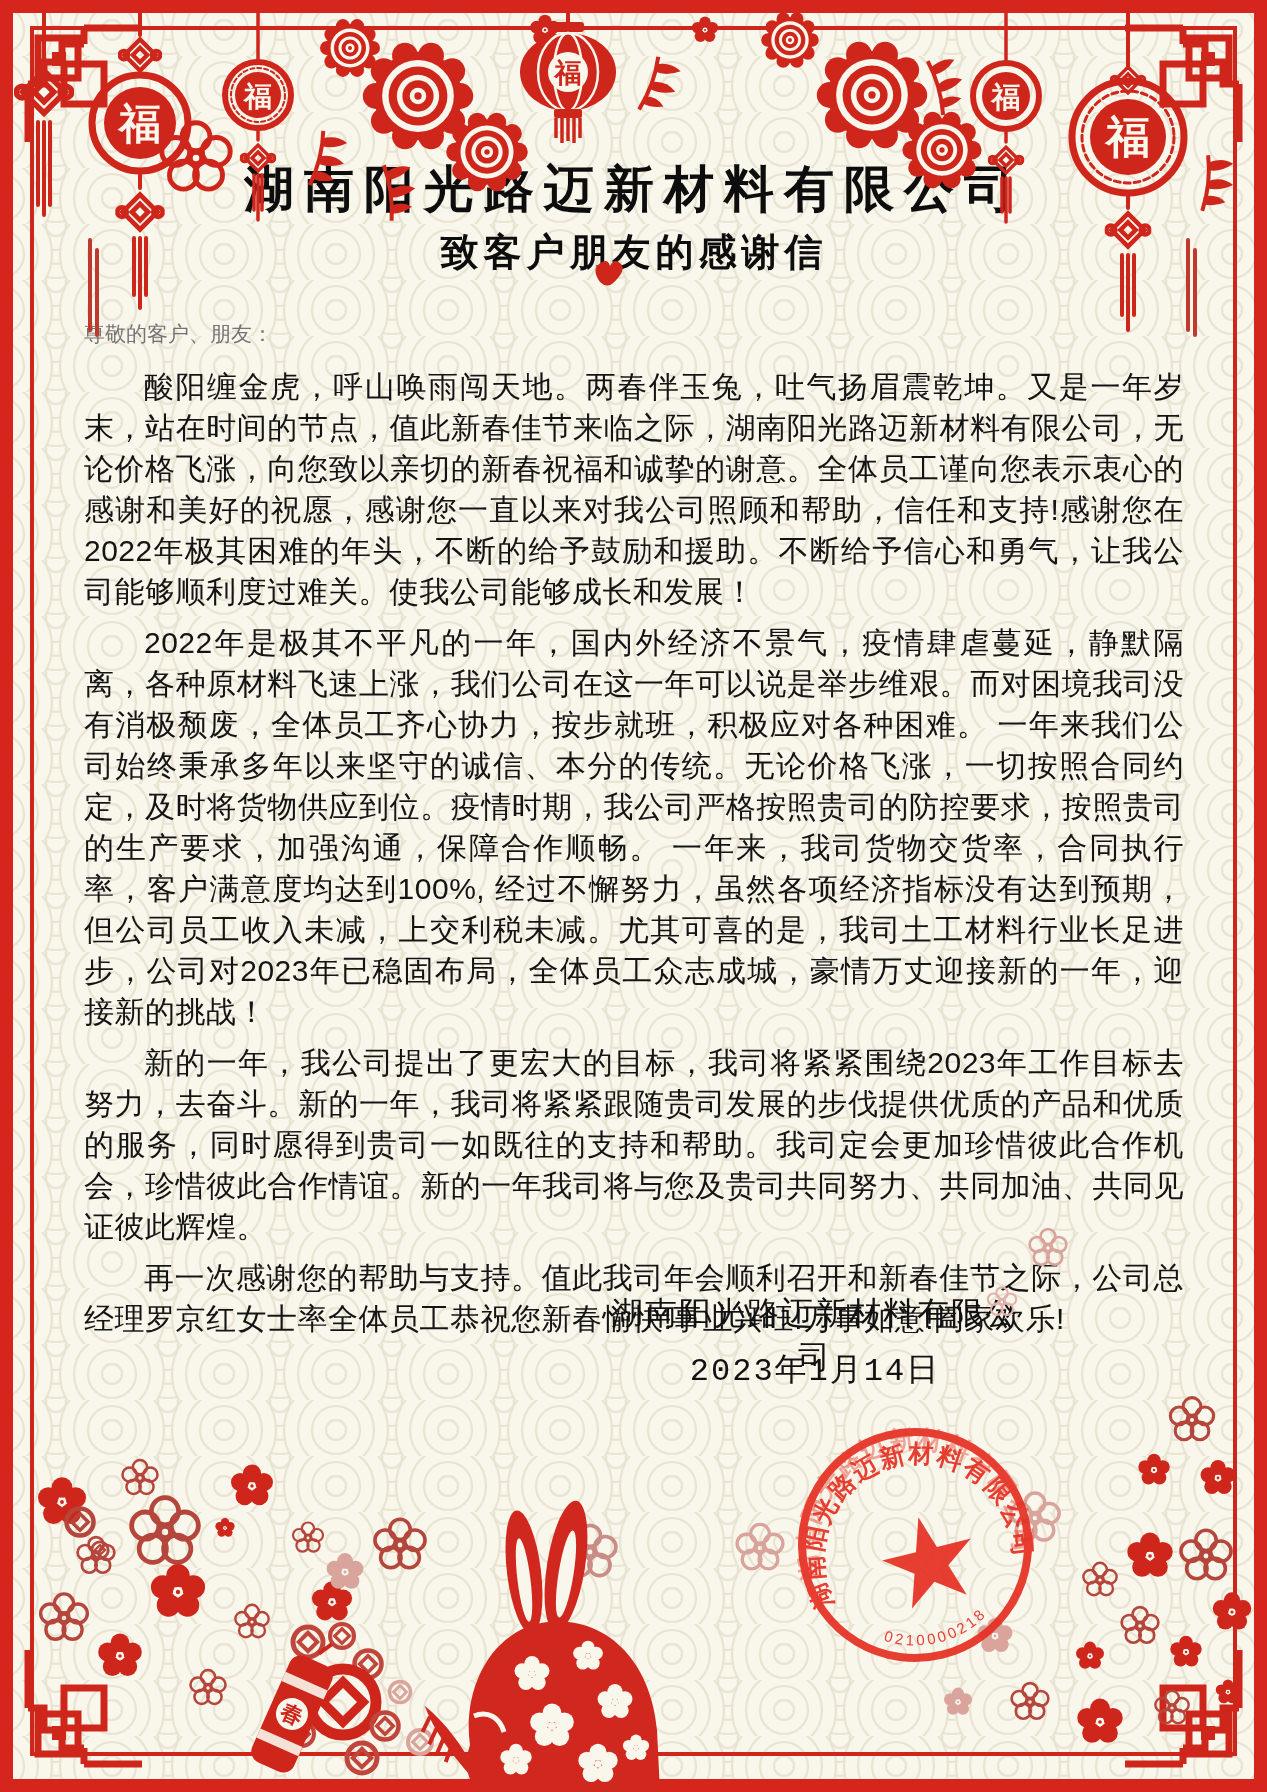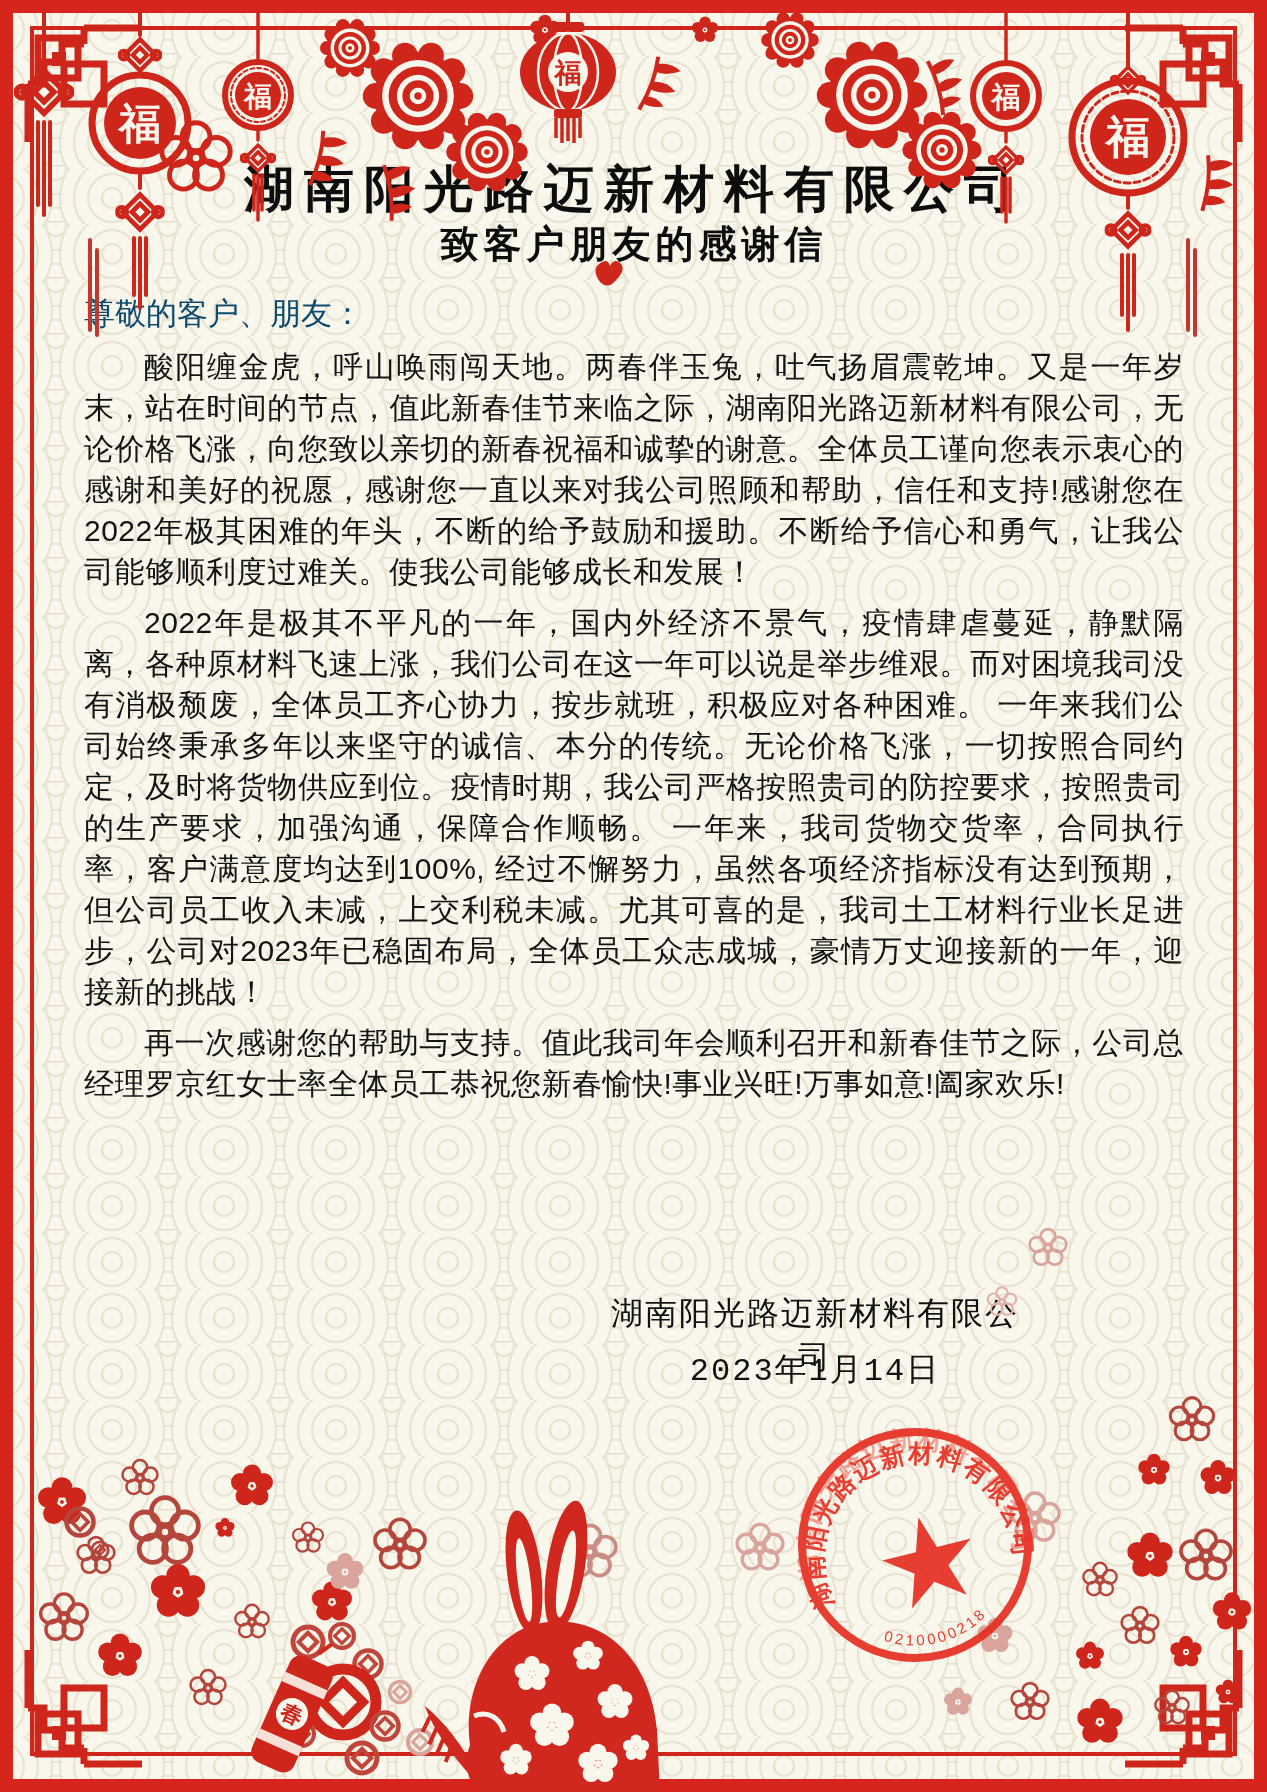--- a/index.html
+++ b/index.html
@@ -26,25 +26,25 @@
   .content{
     position:absolute;left:84px;width:1100px;top:158px;z-index:3;
   }
   .title{
     margin:0;text-align:center;
     font-family:"Liberation Serif", serif;
     font-weight:bold;font-size:50px;letter-spacing:10px;
     color:#0d0d0d;line-height:62px;white-space:nowrap;
   }
   .subtitle{
-    margin:0 0 0;text-align:center;font-weight:bold;
+    margin:8px 0 0;text-align:center;font-weight:bold;
     font-size:38px;letter-spacing:5px;color:#0d0d0d;line-height:48px;
   }
   .salutation{
-    margin:24px 0 0;font-size:31px;line-height:44px;color:#0c4a6e;
+    margin:36px 0 0;font-size:21px;line-height:44px;color:#737373;
   }
   p.body-par{
     margin:10px 0 0;font-size:30px;line-height:41px;
     text-align:justify;text-indent:2em;color:#141414;
     letter-spacing:0.5px;
   }
   .sig{position:absolute;left:600px;width:430px;text-align:center;z-index:3;color:#111;}
   .sig-company{top:1292px;font-size:32px;letter-spacing:2px;}
   .sig-date{top:1348px;font-size:32px;letter-spacing:2px;font-family:Liberation Mono, monospace;}
 </style>
@@ -87,20 +87,21 @@
 <div class="band band-bottom"></div>
 <div class="band band-left"></div>
 <div class="band band-right"></div>
 
 <div class="content">
   <h1 class="title">湖南阳光路迈新材料有限公司</h1>
   <h2 class="subtitle">致客户朋友的感谢信</h2>
   <div class="salutation">尊敬的客户、朋友：</div>
   <p class="body-par">酸阳缠金虎，呼山唤雨闯天地。两春伴玉兔，吐气扬眉震乾坤。又是一年岁末，站在时间的节点，值此新春佳节来临之际，湖南阳光路迈新材料有限公司，无论价格飞涨，向您致以亲切的新春祝福和诚挚的谢意。全体员工谨向您表示衷心的感谢和美好的祝愿，感谢您一直以来对我公司照顾和帮助，信任和支持!感谢您在2022年极其困难的年头，不断的给予鼓励和援助。不断给予信心和勇气，让我公司能够顺利度过难关。使我公司能够成长和发展！</p>
   <p class="body-par">2022年是极其不平凡的一年，国内外经济不景气，疫情肆虐蔓延，静默隔离，各种原材料飞速上涨，我们公司在这一年可以说是举步维艰。而对困境我司没有消极颓废，全体员工齐心协力，按步就班，积极应对各种困难。 一年来我们公司始终秉承多年以来坚守的诚信、本分的传统。无论价格飞涨，一切按照合同约定，及时将货物供应到位。疫情时期，我公司严格按照贵司的防控要求，按照贵司的生产要求，加强沟通，保障合作顺畅。 一年来，我司货物交货率，合同执行率，客户满意度均达到100%, 经过不懈努力，虽然各项经济指标没有达到预期，但公司员工收入未减，上交利税未减。尤其可喜的是，我司土工材料行业长足进步，公司对2023年已稳固布局，全体员工众志成城，豪情万丈迎接新的一年，迎接新的挑战！</p>
+  <p class="body-par">新的一年，我公司提出了更宏大的目标，我司将紧紧围绕2023年工作目标去努力，去奋斗。新的一年，我司将紧紧跟随贵司发展的步伐提供优质的产品和优质的服务，同时愿得到贵司一如既往的支持和帮助。我司定会更加珍惜彼此合作机会，珍惜彼此合作情谊。新的一年我司将与您及贵司共同努力、共同加油、共同见证彼此辉煌。</p>
   <p class="body-par">再一次感谢您的帮助与支持。值此我司年会顺利召开和新春佳节之际，公司总经理罗京红女士率全体员工恭祝您新春愉快!事业兴旺!万事如意!阖家欢乐!</p>
 </div>
 
 <div class="sig sig-company abs">湖南阳光路迈新材料有限公司</div>
 <div class="sig sig-date abs">2023年1月14日</div>
 
 <svg class="deco" width="1267" height="1792" viewBox="0 0 1267 1792">
   <defs>
     <symbol id="plumF" viewBox="-50 -50 100 100">
       <g fill="currentColor">

